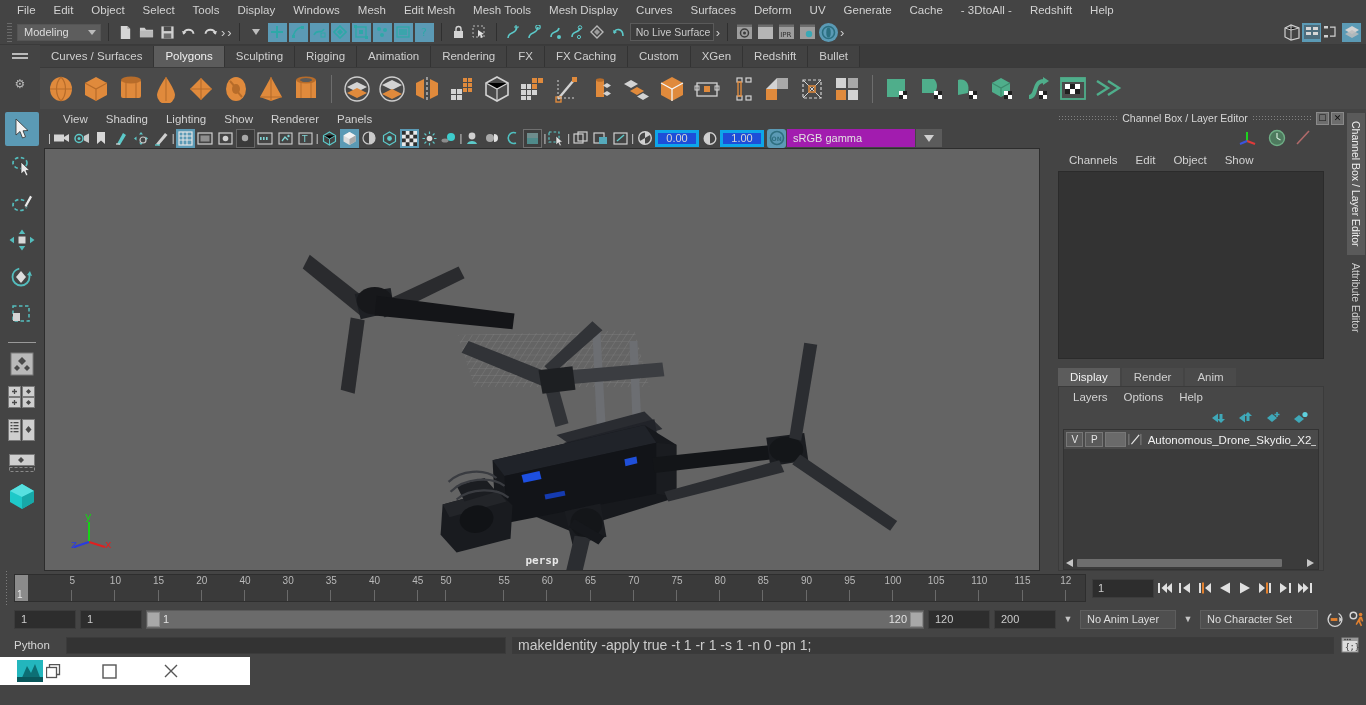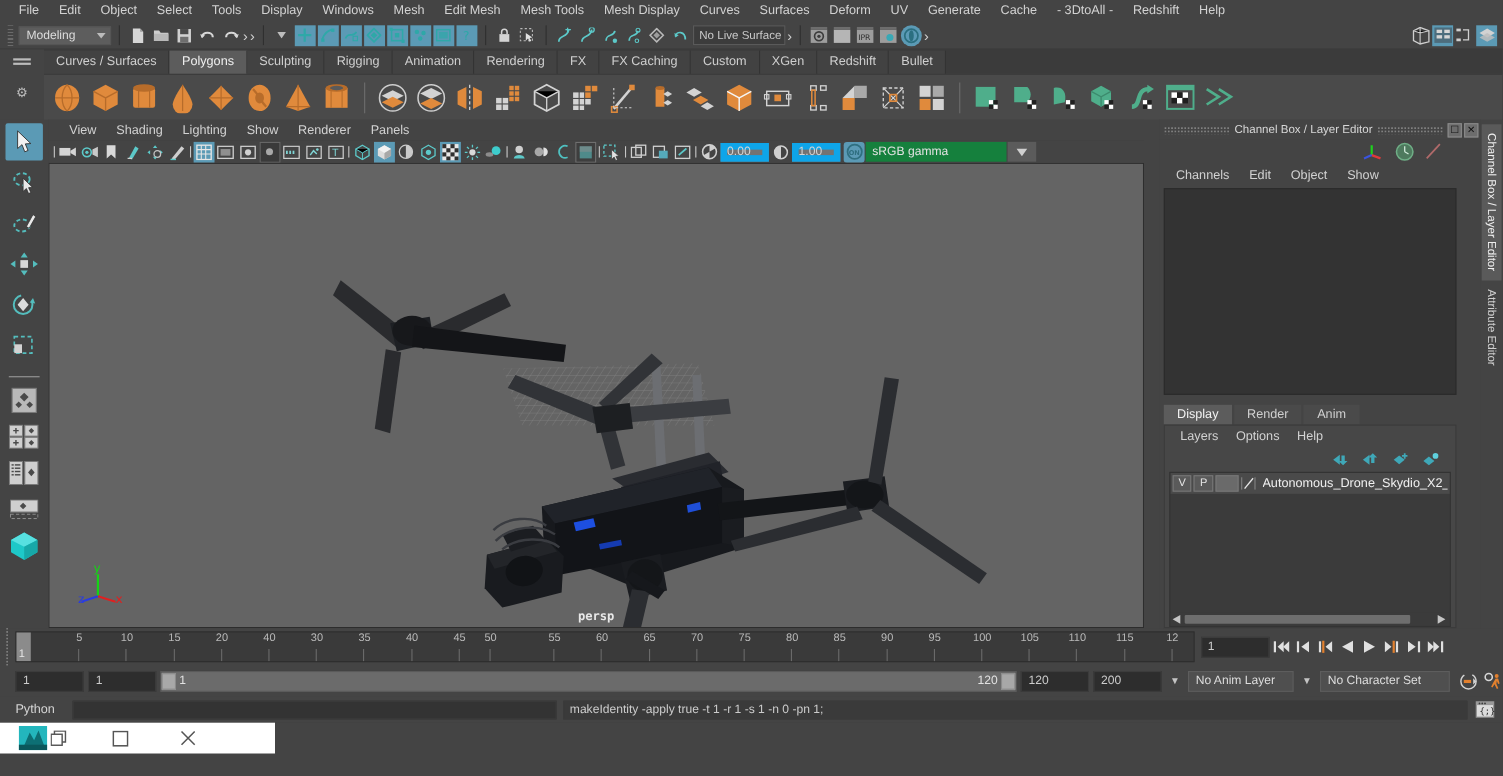--- a/index.html
+++ b/index.html
@@ -78,23 +78,23 @@
           border-radius:2px; cursor:default; }
   .tool.sel { background:#5b9ab5; }
   .toolsep { width:28px; height:1px; background:#999; margin:8px 0 6px; }
   .toolsmall { width:34px; height:30px; margin-bottom:3px; display:flex; align-items:center; justify-content:center; }
 
   
   .vpcol { flex:1; display:flex; flex-direction:column; background:#444; }
   .vpmenu { height:19px; display:flex; align-items:center; padding-left:10px; background:#444; }
   .vpmenu .vm { padding:1px 9px; font-size:11.5px; color:#d2d2d2; cursor:default; }
   .vptools { height:20px; display:flex; align-items:center; padding-left:4px; background:#444; gap:1px; }
-  .vnum { width:44px; height:17px; background:#737373; border:6px solid #0ea5e9; color:#d5d5d5;
-          font-size:11px; display:flex; align-items:center; justify-content:flex-start; }
-  .gammabox { width:128px; height:18px; background:#15803d; color:#e2e2e2; font-size:11px;
+  .vnum { width:44px; height:17px; background:#1d4ed8; border:3px solid #0ea5e9; color:#d5d5d5;
+          font-size:11px; display:flex; align-items:center; justify-content:center; }
+  .gammabox { width:128px; height:18px; background:#a21caf; color:#e2e2e2; font-size:11px;
               display:flex; align-items:center; padding-left:6px; }
   .gammaarrow { width:26px; height:18px; background:#5b5b5b; display:flex; align-items:center; justify-content:center; }
   .viewport { flex:1; position:relative; background:#646464; border:1px solid #2d2d2d; margin:0 0 0 0; overflow:hidden; }
   .vplabel { position:absolute; bottom:3px; left:0; right:0; text-align:center;
              color:#e8e8e8; font-size:11px; font-family:"DejaVu Sans Mono", monospace; font-weight:bold;}
   .axisgiz { position:absolute; left:26px; bottom:16px; width:48px; height:44px; }
 
   
   .rstrip { width:14px; background:#444; display:flex; flex-direction:column; align-items:center; padding-top:4px; }
 
@@ -158,21 +158,21 @@
   .ddarrow { width:16px; height:19px; display:flex; align-items:center; justify-content:center; color:#c4c4c4; font-size:9px;}
   .selbox { width:96px; height:19px; background:#4f4f4f; border:1px solid #5d5d5d; color:#ddd;
             font-size:11px; display:flex; align-items:center; padding-left:6px; }
   .selbox.wide { width:118px; }
 
   
   .cmdrow { height:24px; background:#444; display:flex; align-items:center; gap:6px; padding-left:14px; }
   .cmdlabel { font-size:11.5px; color:#d5d5d5; width:46px; }
   .cmdinput { width:440px; height:17px; background:#333; border:1px solid #3b3b3b; }
   .cmdout { flex:1; height:17px; background:#3a3a3a; border:1px solid #3b3b3b; color:#cccccc;
-            font-size:11px; display:flex; align-items:center; padding-left:5px; overflow:hidden; white-space:nowrap;}
+            font-size:14px; display:flex; align-items:center; padding-left:5px; overflow:hidden; white-space:nowrap;}
   .scriptbtn { width:20px; height:18px; margin-right:6px; display:flex; align-items:center; justify-content:center;}
 
   
   .taskbar { height:28px; background:#444; display:flex; }
   .tb-white { width:250px; background:#ffffff; display:flex; align-items:center; gap:0; }
   .tb-item { width:62px; height:28px; display:flex; align-items:center; justify-content:center; }
 </style>
 </head>
 <body>
 

